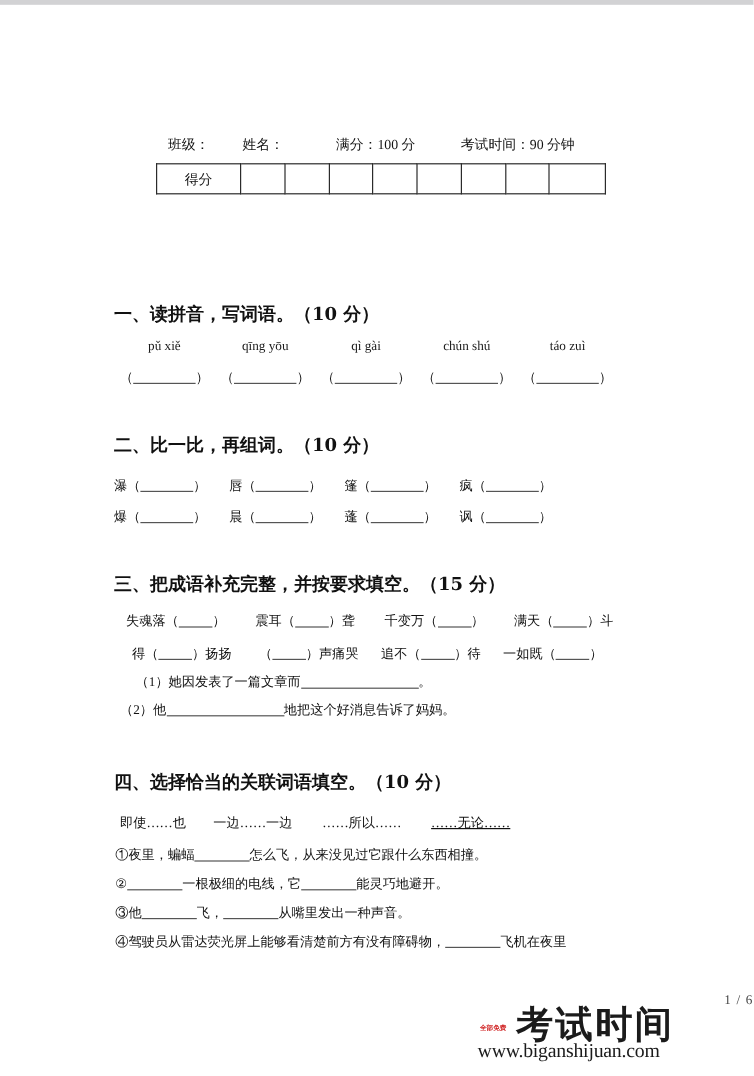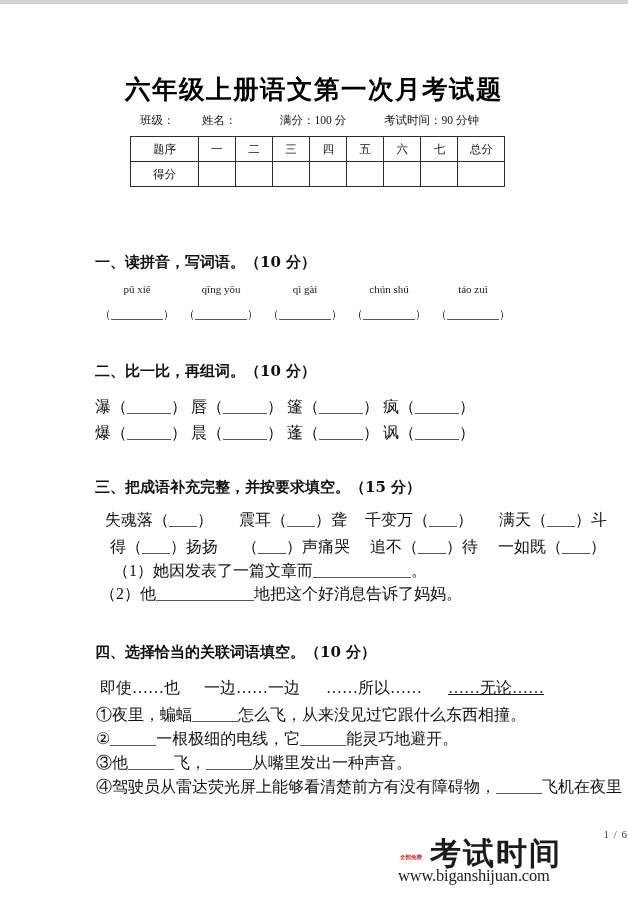--- a/index.html
+++ b/index.html
@@ -65,21 +65,21 @@
   .sec-h{
     position:absolute;left:95px;
     font-size:15px;
     font-weight:600;
     color:#111;
     white-space:nowrap;
     font-family:"DejaVu Serif","Liberation Serif",serif;
   }
   .row{
     position:absolute;
-    font-size:16px;
+    font-size:11px;
     white-space:nowrap;
     color:#111;
   }
   .blank{
     display:inline-block;
     border-bottom:1px solid #555;
     vertical-align:-2px;
   }
   .b-lg{width:52px;}
   .b-md{width:44px;}
@@ -141,39 +141,27 @@
     letter-spacing:-0.2px;
   }
 </style>
 </head>
 <body>
 
 <div class="topbar"></div>
 
 <div class="page">
 
-  <div class="title">六年级上册语文第一次月考试题</div>
 
   <div class="info">
     <span class="s1">班级：</span><span class="s2">姓名：</span><span class="s3">满分：100 分</span><span class="s4">考试时间：90 分钟</span>
   </div>
 
   <table class="scoretable">
     <tbody>
-        <tr>
-      <td class="lbl">题序</td>
-      <td class="num">一</td>
-      <td class="num">二</td>
-      <td class="num">三</td>
-      <td class="num">四</td>
-      <td class="num">五</td>
-      <td class="num">六</td>
-      <td class="num">七</td>
-      <td class="tot">总分</td>
-    </tr>
     <tr>
       <td class="lbl">得分</td>
       <td class="num"></td>
       <td class="num"></td>
       <td class="num"></td>
       <td class="num"></td>
       <td class="num"></td>
       <td class="num"></td>
       <td class="num"></td>
       <td class="tot"></td>
@@ -194,21 +182,21 @@
     <span class="cell"><span>瀑</span>（<span class="blank b-md"></span>）</span><span class="cell"><span>唇</span>（<span class="blank b-md"></span>）</span><span class="cell"><span>篷</span>（<span class="blank b-md"></span>）</span><span class="cell"><span>疯</span>（<span class="blank b-md"></span>）</span>
   </div>
   <div class="row cw-row" style="top:423px;left:95px;">
     <span class="cell"><span>爆</span>（<span class="blank b-md"></span>）</span><span class="cell"><span>晨</span>（<span class="blank b-md"></span>）</span><span class="cell"><span>蓬</span>（<span class="blank b-md"></span>）</span><span class="cell"><span>讽</span>（<span class="blank b-md"></span>）</span>
   </div>
 
   <div class="sec-h" style="top:478px;">三、把成语补充完整，并按要求填空。（15 分）</div>
   <div class="row idiom-row" style="top:510px;left:105px;">
     <span class="cell"><span>失魂落</span>（<span class="blank b-sm"></span>）</span>
     <span class="cell" style="margin-left:22px;text-align:center;"><span>震耳</span>（<span class="blank b-sm"></span>）<span>聋</span></span>
-    <span class="cell" style="margin-left:14px;"><span>千变万</span>（<span class="blank b-sm"></span>）</span>
+    <span class="cell" style="margin-left:22px;"><span>千变万</span>（<span class="blank b-sm"></span>）</span>
     <span class="cell" style="margin-left:22px;"><span>满天</span>（<span class="blank b-sm"></span>）<span>斗</span></span>
   </div>
   <div class="row idiom-row" style="top:537px;left:110px;">
     <span class="cell"><span>得</span>（<span class="blank b-sm"></span>）<span>扬扬</span></span>
     <span class="cell" style="margin-left:20px;"><span></span>（<span class="blank b-sm"></span>）<span>声痛哭</span></span>
     <span class="cell" style="margin-left:16px;"><span>追不</span>（<span class="blank b-sm"></span>）<span>待</span></span>
     <span class="cell" style="margin-left:16px;"><span>一如既</span>（<span class="blank b-sm"></span>）</span>
   </div>
   <div class="row" style="top:561px;left:113px;">
     <span>（1）她因发表了一篇文章而</span><span class="blank b-line"></span><span>。</span>

